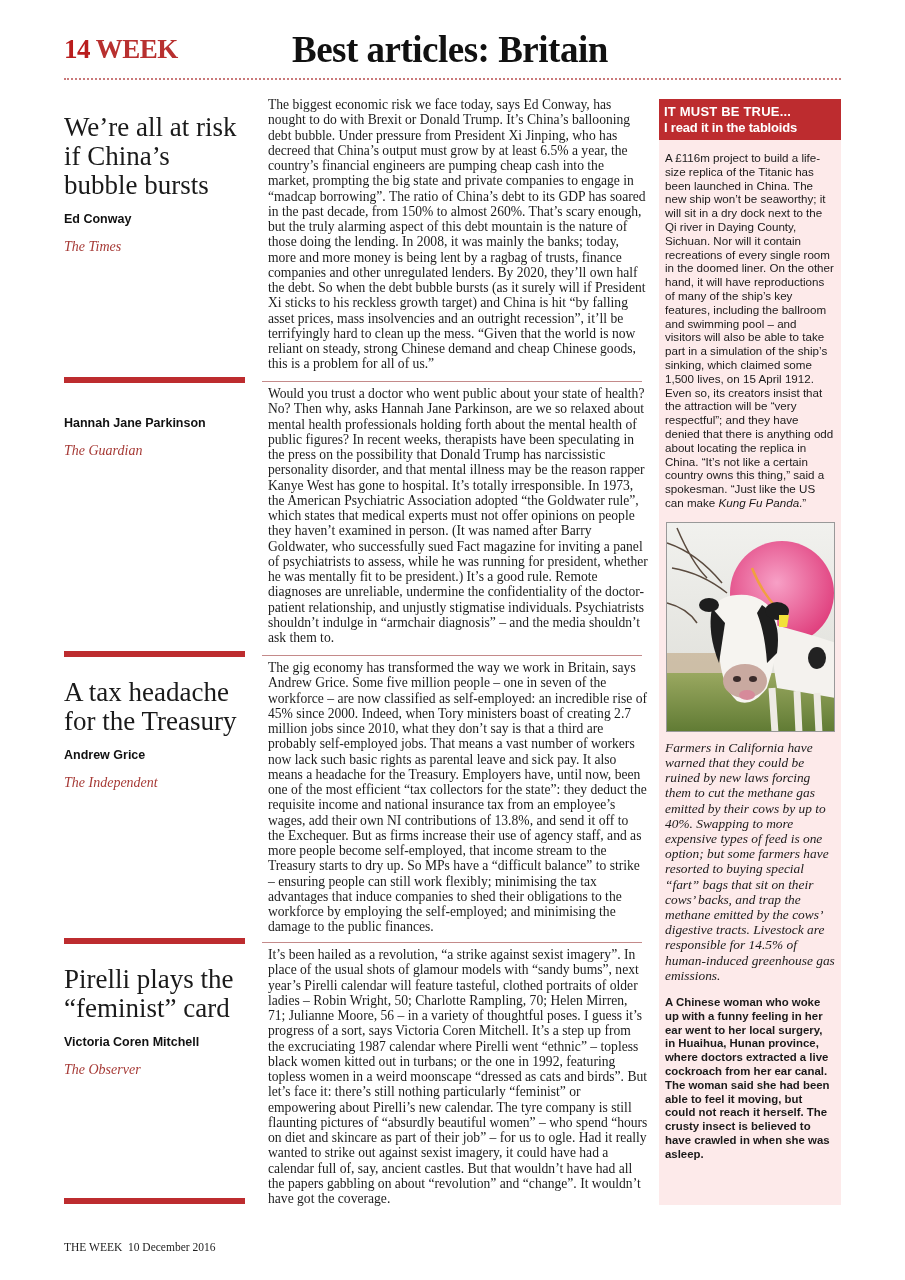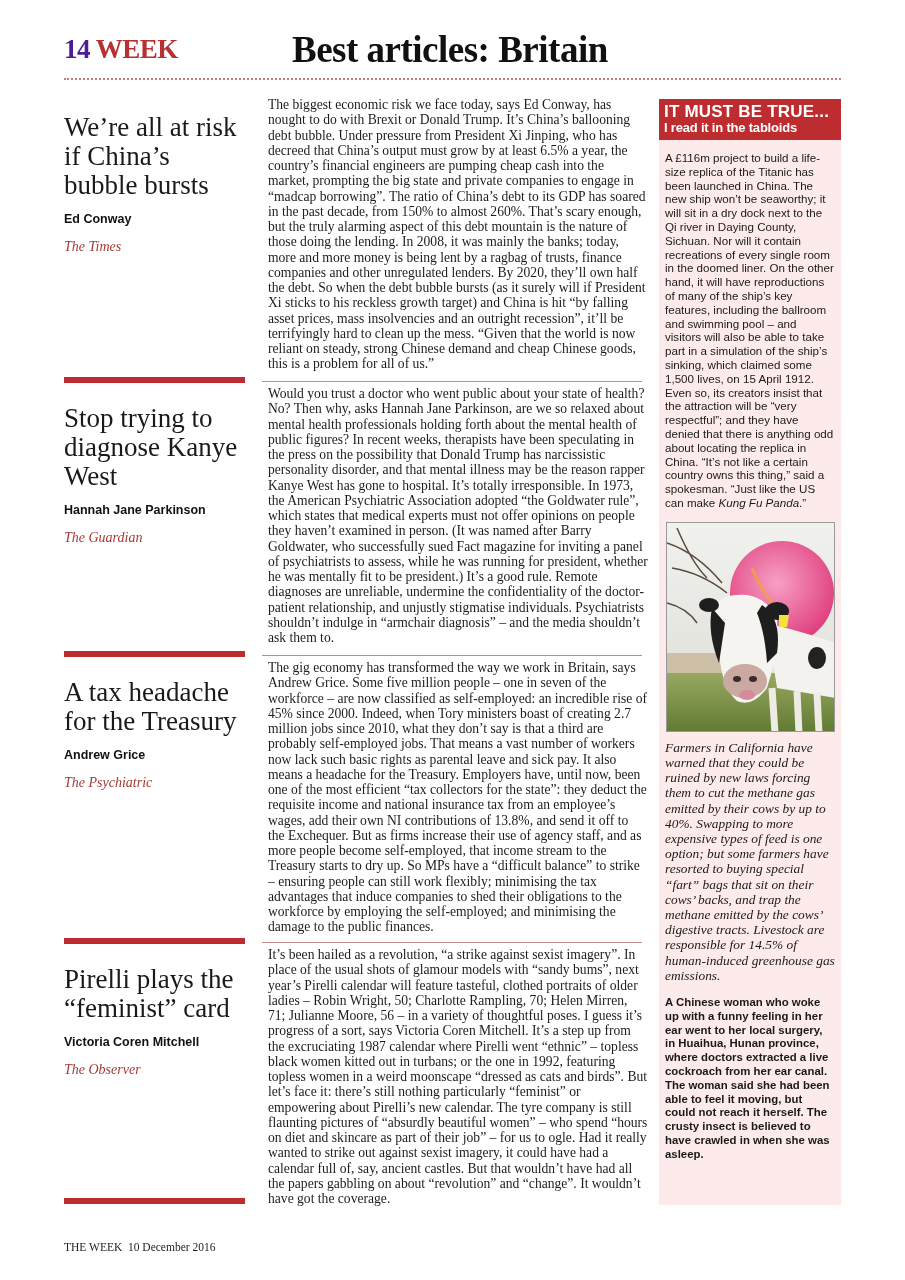--- a/index.html
+++ b/index.html
@@ -1,37 +1,37 @@
 <!DOCTYPE html>
 <html><head>
 <meta charset="utf-8">
 <style>
   * { box-sizing: border-box; margin: 0; padding: 0; }
   html, body { width: 905px; height: 1280px; background: #ffffff; overflow: hidden; }
   body { position: relative; font-family: "Liberation Serif", serif; color: #1a1a1a; }
 
   .masthead { position: absolute; left: 64px; top: 28px; width: 777px; height: 52px; }
   .section-label { position: absolute; left: 0; top: 6px; font-family: "Liberation Serif", serif; font-weight: bold; font-size: 27px; letter-spacing: -0.5px; }
-  .section-label .num { color: #4c1d95; }
+  .section-label .num { color: #b91c1c; }
   .section-label .word { color: #b8302f; }
   .page-title { position: absolute; left: 228px; top: 0; font-family: "Liberation Serif", serif; font-weight: bold; font-size: 37px; color: #111; letter-spacing: -0.5px; }
   .masthead-rule { position: absolute; left: 64px; top: 78px; width: 777px; height: 0; border-top: 2px dotted #c9797a; }
 
   .left-col { position: absolute; left: 64px; width: 181px; }
   .headline { font-family: "Liberation Serif", serif; font-size: 27px; line-height: 29px; color: #1a1a1a; font-weight: normal; }
   .byline { font-family: "Liberation Sans", sans-serif; font-weight: bold; font-size: 12.5px; margin-top: 12px; color: #111; }
   .source { font-family: "Liberation Serif", serif; font-style: italic; font-size: 14px; color: #a63a36; margin-top: 13px; }
   .red-bar { position: absolute; left: 64px; width: 181px; height: 6px; background: #bd2c2f; }
 
   .body-col { position: absolute; left: 268px; width: 380px; font-family: "Liberation Serif", serif; font-size: 13.6px; line-height: 15.25px; color: #1c1c1c; text-align: left; }
   .thin-rule { position: absolute; left: 262px; width: 380px; height: 0; border-top: 1.5px solid #c48a8a; }
 
   .sidebar { position: absolute; left: 659px; top: 99px; width: 182px; height: 1106px; background: #fdeaea; }
   .sidebar-header { background: #bd2c2f; color: #fff; padding: 4px 5px 4px 5px; font-family: "Liberation Sans", sans-serif; font-weight: bold; }
-  .sidebar-header .h1 { font-size: 17px; line-height: 17px; letter-spacing: 0.2px; }
+  .sidebar-header .h1 { font-size: 13px; line-height: 17px; letter-spacing: 0.2px; }
   .sidebar-header .h2 { font-size: 13px; line-height: 16px; letter-spacing: -0.2px; }
   .sb-text { font-family: "Liberation Sans", sans-serif; font-size: 11.6px; line-height: 13.8px; color: #1a1a1a; padding: 0 6px; }
   .sb-text.first { margin-top: 11px; }
   .sb-text em { font-style: italic; text-align: right; }
   .cow-photo { position: relative; margin: 12px 6px 0 7px; width: 169px; height: 210px; border: 1px solid #999; overflow: hidden; background: #e6ece4; }
   .sb-italic { font-family: "Liberation Serif", serif; font-style: italic; font-size: 13.4px; line-height: 15.2px; color: #1a1a1a; padding: 0 6px; margin-top: 8px; }
   .sb-bold { font-family: "Liberation Sans", sans-serif; font-weight: bold; font-size: 11.4px; line-height: 13.8px; color: #1a1a1a; padding: 0 6px; margin-top: 13px; }
 
   .footer { position: absolute; left: 64px; top: 1241px; font-family: "Liberation Serif", serif; font-size: 11.5px; color: #222; }
 </style>
@@ -50,32 +50,31 @@
 <div class="left-col" style="top:113px;">
   <h2 class="headline">We’re all at risk if China’s bubble bursts</h2>
   <div class="byline">Ed Conway</div>
   <div class="source">The Times</div>
 </div>
 <p class="body-col" style="top:97px;">The biggest economic risk we face today, says Ed Conway, has nought to do with Brexit or Donald Trump. It’s China’s ballooning debt bubble. Under pressure from President Xi Jinping, who has decreed that China’s output must grow by at least 6.5% a year, the country’s financial engineers are pumping cheap cash into the market, prompting the big state and private companies to engage in “madcap borrowing”. The ratio of China’s debt to its GDP has soared in the past decade, from 150% to almost 260%. That’s scary enough, but the truly alarming aspect of this debt mountain is the nature of those doing the lending. In 2008, it was mainly the banks; today, more and more money is being lent by a ragbag of trusts, finance companies and other unregulated lenders. By 2020, they’ll own half the debt. So when the debt bubble bursts (as it surely will if President Xi sticks to his reckless growth target) and China is hit “by falling asset prices, mass insolvencies and an outright recession”, it’ll be terrifyingly hard to clean up the mess. “Given that the world is now reliant on steady, strong Chinese demand and cheap Chinese goods, this is a problem for all of us.”</p>
 <div class="red-bar" style="top:377px;"></div>
 <div class="thin-rule" style="top:381px;"></div>
 
 <div class="left-col" style="top:404px;">
-  <h2 class="headline">Stop trying to diagnose Kanye West</h2>
   <div class="byline">Hannah Jane Parkinson</div>
   <div class="source">The Guardian</div>
 </div>
 <p class="body-col" style="top:386px;">Would you trust a doctor who went public about your state of health? No? Then why, asks Hannah Jane Parkinson, are we so relaxed about mental health professionals holding forth about the mental health of public figures? In recent weeks, therapists have been speculating in the press on the possibility that Donald Trump has narcissistic personality disorder, and that mental illness may be the reason rapper Kanye West has gone to hospital. It’s totally irresponsible. In 1973, the American Psychiatric Association adopted “the Goldwater rule”, which states that medical experts must not offer opinions on people they haven’t examined in person. (It was named after Barry Goldwater, who successfully sued Fact magazine for inviting a panel of psychiatrists to assess, while he was running for president, whether he was mentally fit to be president.) It’s a good rule. Remote diagnoses are unreliable, undermine the confidentiality of the doctor-patient relationship, and unjustly stigmatise individuals. Psychiatrists shouldn’t indulge in “armchair diagnosis” – and the media shouldn’t ask them to.</p>
 <div class="red-bar" style="top:651px;"></div>
 <div class="thin-rule" style="top:655px;"></div>
 
 <div class="left-col" style="top:678px;">
   <h2 class="headline">A tax headache for the Treasury</h2>
   <div class="byline">Andrew Grice</div>
-  <div class="source">The Psychiatric</div>
+  <div class="source">The Independent</div>
 </div>
 <p class="body-col" style="top:660px;">The gig economy has transformed the way we work in Britain, says Andrew Grice. Some five million people – one in seven of the workforce – are now classified as self-employed: an incredible rise of 45% since 2000. Indeed, when Tory ministers boast of creating 2.7 million jobs since 2010, what they don’t say is that a third are probably self-employed jobs. That means a vast number of workers now lack such basic rights as parental leave and sick pay. It also means a headache for the Treasury. Employers have, until now, been one of the most efficient “tax collectors for the state”: they deduct the requisite income and national insurance tax from an employee’s wages, add their own NI contributions of 13.8%, and send it off to the Exchequer. But as firms increase their use of agency staff, and as more people become self-employed, that income stream to the Treasury starts to dry up. So MPs have a “difficult balance” to strike – ensuring people can still work flexibly; minimising the tax advantages that induce companies to shed their obligations to the workforce by employing the self-employed; and minimising the damage to the public finances.</p>
 <div class="red-bar" style="top:938px;"></div>
 <div class="thin-rule" style="top:942px;"></div>
 
 <div class="left-col" style="top:965px;">
   <h2 class="headline">Pirelli plays the “feminist” card</h2>
   <div class="byline">Victoria Coren Mitchell</div>
   <div class="source">The Observer</div>
 </div>

